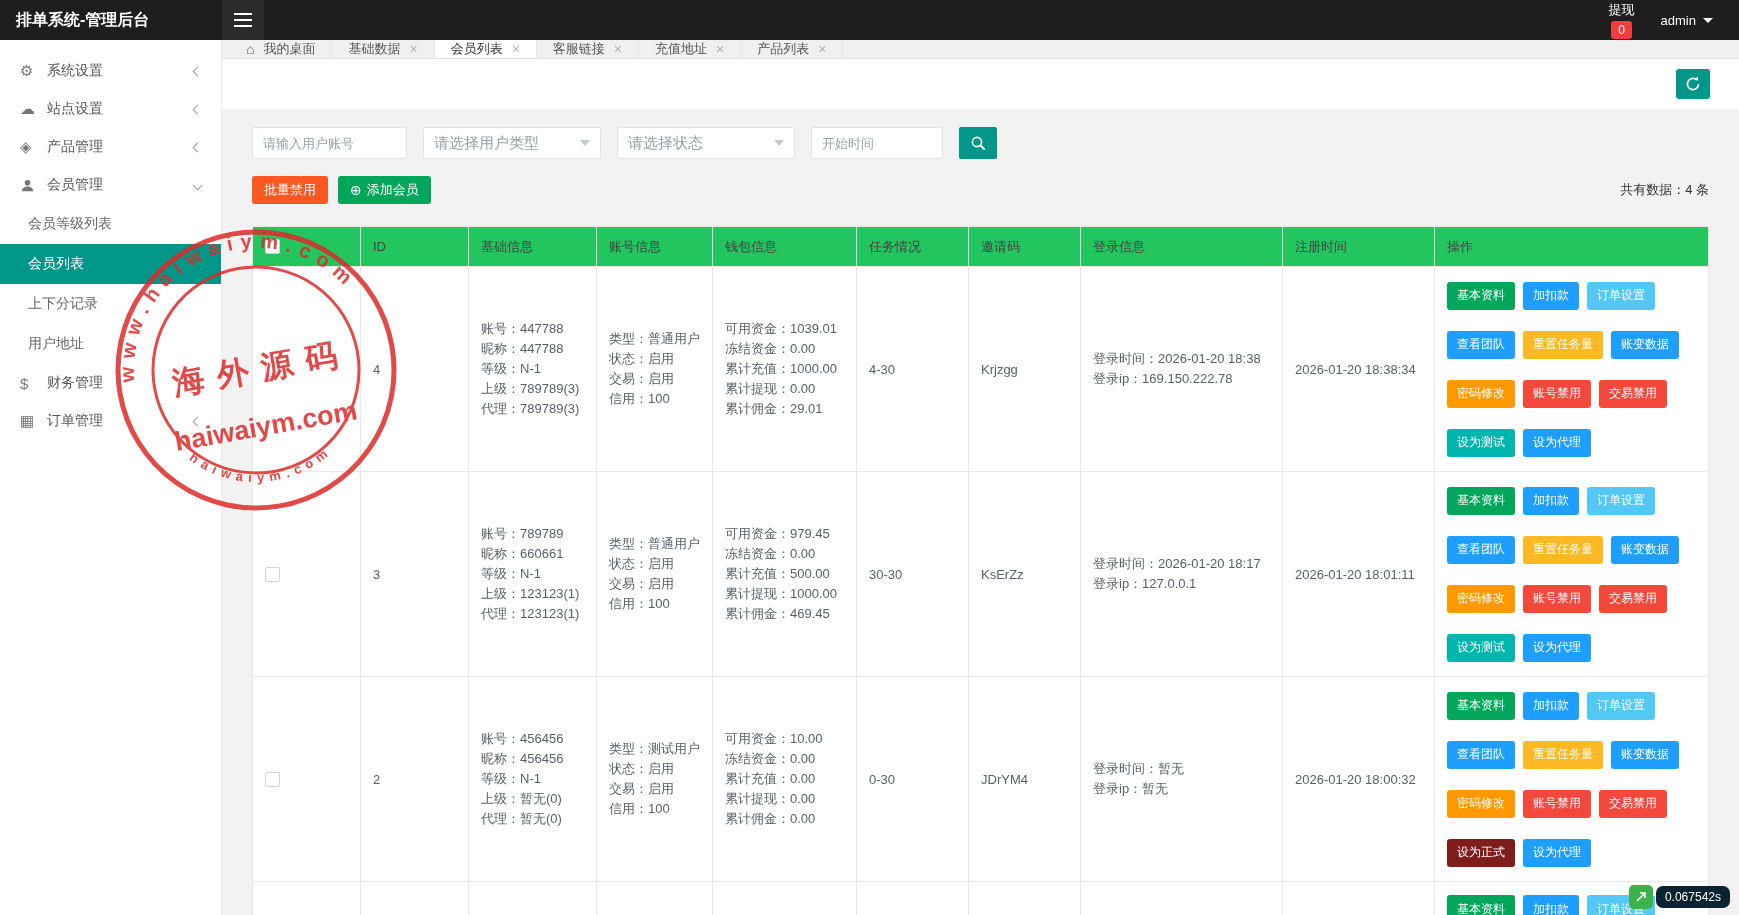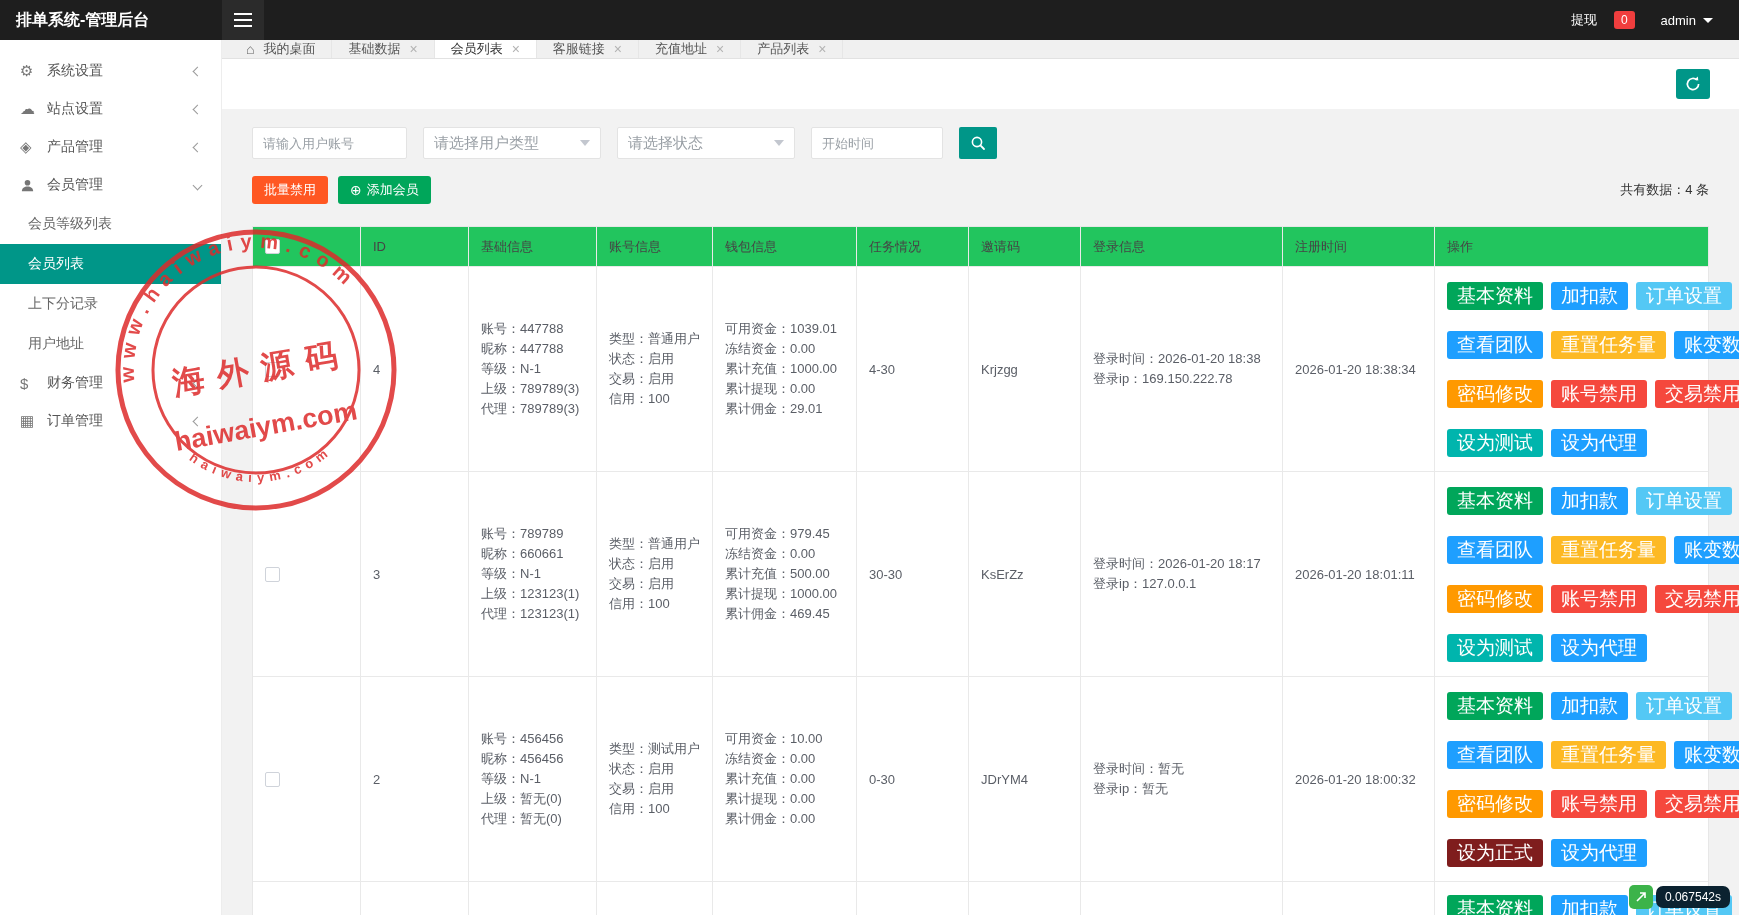--- a/index.html
+++ b/index.html
@@ -4,21 +4,21 @@
 <style>
   * { margin:0; padding:0; box-sizing:border-box; }
   html,body { width:1739px; height:915px; overflow:hidden; }
   body { font-family:"Liberation Sans","DejaVu Sans",sans-serif; background:#f2f2f2; position:relative; }
 
   
   .topbar { height:40px; background:#1e1e1e; display:flex; align-items:center; color:#fff; }
   .logo { width:222px; font-size:16px; font-weight:bold; padding-left:16px; flex-shrink:0; }
   .burger { width:42px; height:40px; display:flex; align-items:center; justify-content:center; background:#2b2b2b; cursor:pointer; }
   .spacer { flex:1; }
-  .withdraw { display:flex; align-items:center; gap:17px; font-size:13px; margin-right:26px; cursor:pointer; }
+  .withdraw { display:flex; align-items:center; gap:2px; font-size:13px; margin-right:26px; cursor:pointer;flex-direction:column; }
   .badge { background:#F03E3E; border-radius:3px; padding:1px 7px; font-size:12px; line-height:16px; }
   .usermenu { display:flex; align-items:center; gap:7px; font-size:13px; margin-right:26px; cursor:pointer; }
   .caret-down { width:0; height:0; border-left:5px solid transparent; border-right:5px solid transparent; border-top:5px solid #fff; }
 
   
   .layout { display:flex; height:875px; }
   .sidebar { width:222px; background:#fff; flex-shrink:0; padding-top:12px; border-right:1px solid #ededed; }
   .menu-item { height:38px; display:flex; align-items:center; padding:0 20px; color:#555; font-size:14px; cursor:pointer; }
   .mi-icon { width:27px; color:#767676; font-size:15px; display:inline-flex; align-items:center; }
   .mi-label { flex:1; }
@@ -63,21 +63,21 @@
   .cell { border-right:1px solid #e9e9e9; border-bottom:1px solid #e9e9e9; padding:0 12px; display:flex; align-items:center; font-size:13px; color:#5a5e66; min-width:0; }
   .thead .cell { height:40px; background:#22c55e; color:#454545; }
   .cell:last-child { border-right:none; }
   .trow { height:205px; }
   .cell.multi { flex-direction:column; justify-content:center; align-items:flex-start; }
   .line { line-height:20px; white-space:nowrap; }
   .checkbox { width:15px; height:15px; border:1px solid #cfd3da; border-radius:2px; background:#fff; display:inline-block; cursor:pointer; }
   .c-ops { flex-direction:column; justify-content:center; align-items:flex-start; gap:21px; padding:13px 12px; }
   .trow.partial .c-ops { justify-content:flex-start; }
   .op-row { display:flex; gap:8px; }
-  .op-btn { height:28px; padding:0 10px; border:none; border-radius:3px; color:#fff; font-size:19px; cursor:pointer; white-space:nowrap; font-family:inherit; }
+  .op-btn { height:28px; padding:0 10px; border:none; border-radius:3px; color:#fff; font-size:12px; cursor:pointer; white-space:nowrap; font-family:inherit; }
 
   
   .stamp { position:absolute; left:106px; top:220px; z-index:60; opacity:.85; pointer-events:none; }
 
   
   .footer-badge { position:absolute; right:9px; bottom:6px; display:flex; align-items:center; gap:3px; z-index:70; }
   .fb-icon { width:24px; height:24px; background:#3CB34A; border-radius:5px; display:flex; align-items:center; justify-content:center; cursor:pointer; }
   .fb-time { background:#0b2230; color:#fff; font-size:12px; padding:4px 9px; border-radius:7px; font-family:Liberation Sans, sans-serif; }
 </style>
 </head>

